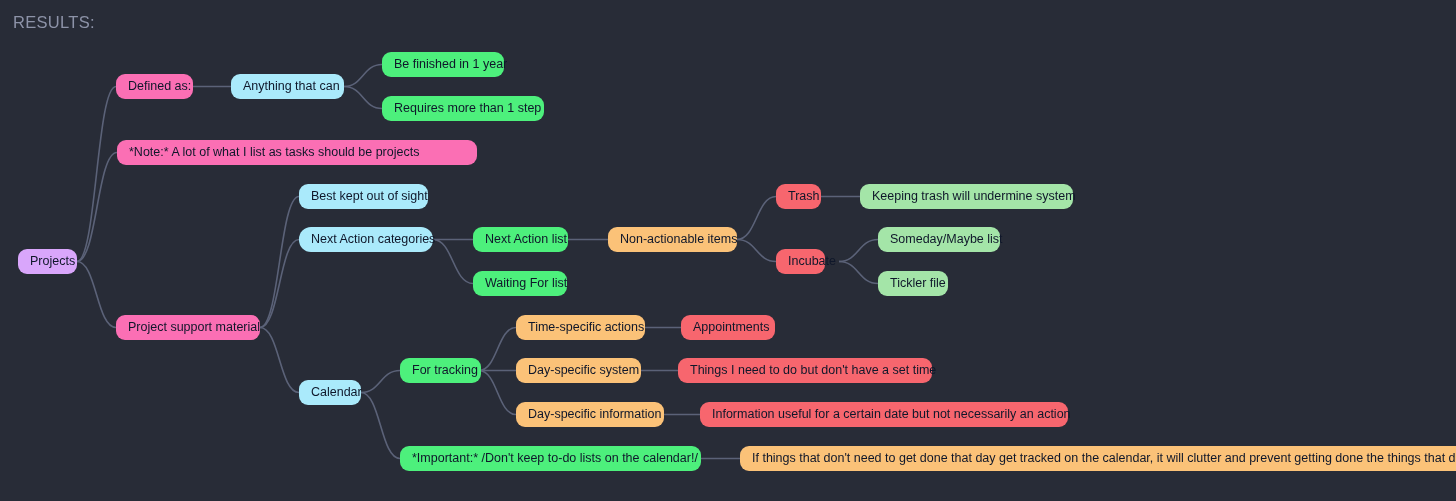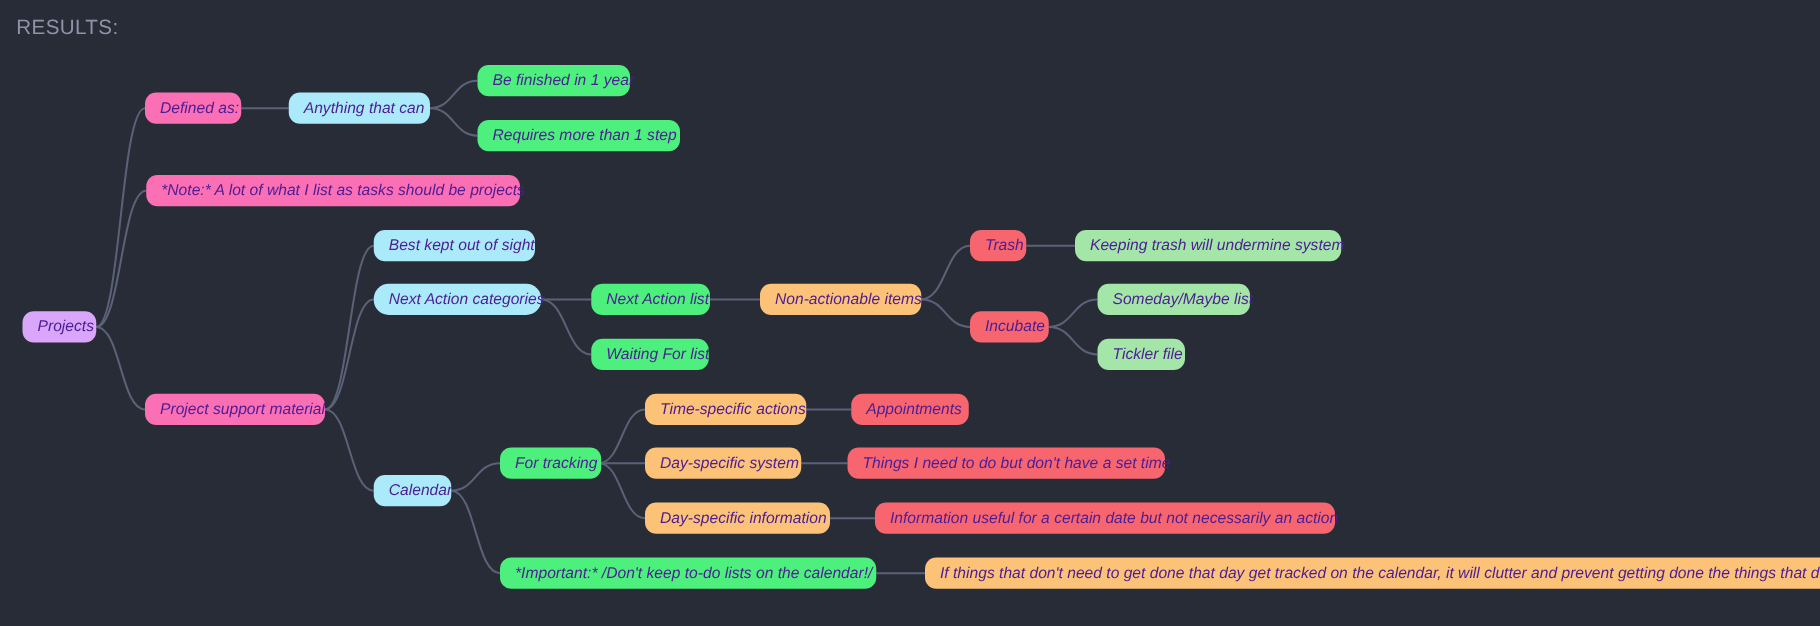--- a/index.html
+++ b/index.html
@@ -44,23 +44,22 @@
     position: absolute;
     box-sizing: border-box;
     border-radius: 9px;
     display: flex;
     align-items: center;
     white-space: nowrap;
     font-size: 12.5px;
     line-height: 1;
     padding: 0 12px;
     height: 25px;
-    color: #4c1d95;
+    color: #0f172a;
     cursor: default;
-    font-style: italic;
   }
   .node.clipped {
     border-top-right-radius: 0;
     border-bottom-right-radius: 0;
   }
 </style>
 </head>
 <body style="background: rgb(40, 44, 55);">
 
 <div id="canvas" style="background: rgb(40, 44, 55);">
@@ -102,21 +101,21 @@
       </div>
       <div class="node" style="left: 231px; top: 74px; width: 113px; background: rgb(170, 234, 251);">
         <span>Anything that can</span>
       </div>
       <div class="node" style="left: 382px; top: 52px; width: 122px; background: rgb(77, 240, 124);">
         <span>Be finished in 1 year</span>
       </div>
       <div class="node" style="left: 382px; top: 96px; width: 162px; background: rgb(77, 240, 124);">
         <span>Requires more than 1 step</span>
       </div>
-      <div class="node" style="left: 117px; top: 140px; width: 299px; background: rgb(251, 111, 180);">
+      <div class="node" style="left: 117px; top: 140px; width: 360px; background: rgb(251, 111, 180);">
         <span>*Note:* A lot of what I list as tasks should be projects</span>
       </div>
       <div class="node" style="left: 116px; top: 315px; width: 144px; background: rgb(251, 111, 180);">
         <span>Project support material</span>
       </div>
       <div class="node" style="left: 299px; top: 184px; width: 129px; background: rgb(170, 234, 251);">
         <span>Best kept out of sight</span>
       </div>
       <div class="node" style="left: 299px; top: 227px; width: 134px; background: rgb(170, 234, 251); border-radius: 12px;">
         <span>Next Action categories</span>
@@ -129,21 +128,21 @@
       </div>
       <div class="node" style="left: 608px; top: 227px; width: 129px; background: rgb(251, 194, 120);">
         <span>Non-actionable items</span>
       </div>
       <div class="node" style="left: 776px; top: 184px; width: 45px; background: rgb(247, 102, 110);">
         <span>Trash</span>
       </div>
       <div class="node" style="left: 860px; top: 184px; width: 213px; background: rgb(164, 229, 168);">
         <span>Keeping trash will undermine system</span>
       </div>
-      <div class="node" style="left: 776px; top: 249px; width: 63px; background: rgb(247, 102, 110);">
+      <div class="node" style="left: 776px; top: 249px; width: 49px; background: rgb(247, 102, 110);">
         <span>Incubate</span>
       </div>
       <div class="node" style="left: 878px; top: 227px; width: 122px; background: rgb(164, 229, 168);">
         <span>Someday/Maybe list</span>
       </div>
       <div class="node" style="left: 878px; top: 271px; width: 70px; background: rgb(164, 229, 168);">
         <span>Tickler file</span>
       </div>
       <div class="node" style="left: 299px; top: 380px; width: 62px; background: rgb(170, 234, 251);">
         <span>Calendar</span>

